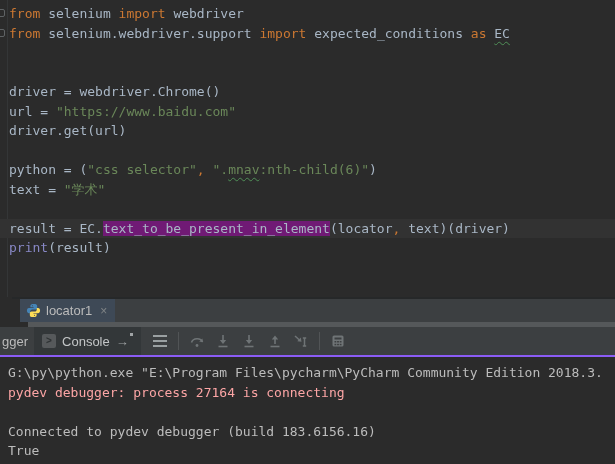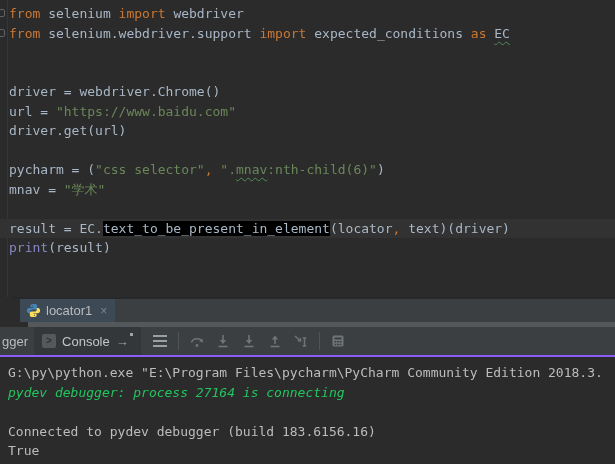--- a/index.html
+++ b/index.html
@@ -22,21 +22,21 @@
   .cline {
     height: 19.5px; line-height: 19.5px; white-space: pre;
     padding-left: 9px;
   }
   .caret-row { background: #323232; }
 
   .seg-kw      { color: #cc7832; }
   .seg-plain   { color: #a9b7c6; }
   .seg-str     { color: #6a8759; }
   .seg-builtin { color: #8888c6; margin-top: 31px; }
-  .seg-hl      { color: #a9b7c6; background: #000000; }
+  .seg-hl      { color: #a9b7c6; background: #701a75; }
   .seg-sq      { color: #a9b7c6; text-decoration: underline wavy #4f8f57 1px; text-underline-offset: 3px; }
   .seg-sqstr   { color: #6a8759; text-decoration: underline wavy #4f8f57 1px; text-underline-offset: 3px; }
 
   .gutter-line { position: absolute; top: 0; bottom: 0; left: 7px; width: 1px; background: #343637; }
   .fold-marker {
     position: absolute; left: -3px; width: 8px; height: 8px;
     border: 1px solid #5f6365; border-radius: 2px; background: #2b2b2b; z-index: 2;
   }
   .fold-1 { top: 9px; } .fold-2 { top: 29px; }
 
@@ -95,42 +95,42 @@
   .hamburger { display: flex; flex-direction: column; gap: 3px; }
   .hamburger span { display: block; width: 14px; height: 2px; background: #9aa0a2; }
 
   
   .console-out {
     position: absolute; top: 359px; left: 0; width: 615px; height: 105px;
     background: #2b2b2b; overflow: hidden; font-size: 13px;
   }
   .console-out .cline { padding-left: 8px; }
   .seg-con { color: #bcbcbc; }
-  .seg-red { color: #22c55e; font-style: italic; }
+  .seg-red { color: #fca5a5; }
 </style>
 </head>
 <body>
 
 <div class="screen">
 
   <div class="editor">
     <div class="gutter-line"></div>
     <div class="fold-marker fold-1"></div>
     <div class="fold-marker fold-2"></div>
     <div class="editor-code">
         <div class="cline"><span class="seg-kw">from</span><span class="seg-plain"> selenium </span><span class="seg-kw">import</span><span class="seg-plain"> webdriver</span></div>
         <div class="cline"><span class="seg-kw">from</span><span class="seg-plain"> selenium.webdriver.support </span><span class="seg-kw">import</span><span class="seg-plain"> expected_conditions </span><span class="seg-kw">as</span><span class="seg-plain"> </span><span class="seg-sq">EC</span></div>
         <div class="cline"></div>
         <div class="cline"></div>
         <div class="cline"><span class="seg-plain">driver = webdriver.Chrome()</span></div>
         <div class="cline"><span class="seg-plain">url = </span><span class="seg-str">"https://www.baidu.com"</span></div>
         <div class="cline"><span class="seg-plain">driver.get(url)</span></div>
         <div class="cline"></div>
-        <div class="cline"><span class="seg-plain">pycharm = (</span><span class="seg-str">"css selector"</span><span class="seg-kw">,</span><span class="seg-plain"> </span><span class="seg-str">".</span><span class="seg-sqstr">mnav</span><span class="seg-str">:nth-child(6)"</span><span class="seg-plain">)</span></div>
-        <div class="cline"><span class="seg-plain">mnav = </span><span class="seg-str">"学术"</span></div>
+        <div class="cline"><span class="seg-plain">python = (</span><span class="seg-str">"css selector"</span><span class="seg-kw">,</span><span class="seg-plain"> </span><span class="seg-str">".</span><span class="seg-sqstr">mnav</span><span class="seg-str">:nth-child(6)"</span><span class="seg-plain">)</span></div>
+        <div class="cline"><span class="seg-plain">text = </span><span class="seg-str">"学术"</span></div>
         <div class="cline"></div>
         <div class="cline caret-row"><span class="seg-plain">result = EC.</span><span class="seg-hl">text_to_be_present_in_element</span><span class="seg-plain">(locator</span><span class="seg-kw">,</span><span class="seg-plain"> text)(driver)</span></div>
         <div class="cline"><span class="seg-builtin">print</span><span class="seg-plain">(result)</span></div>
       </div>
   </div>
 
   <div class="session-tabbar">
     <div class="dark-left"></div>
     <div class="session-tab">
       <span class="py-icon">

